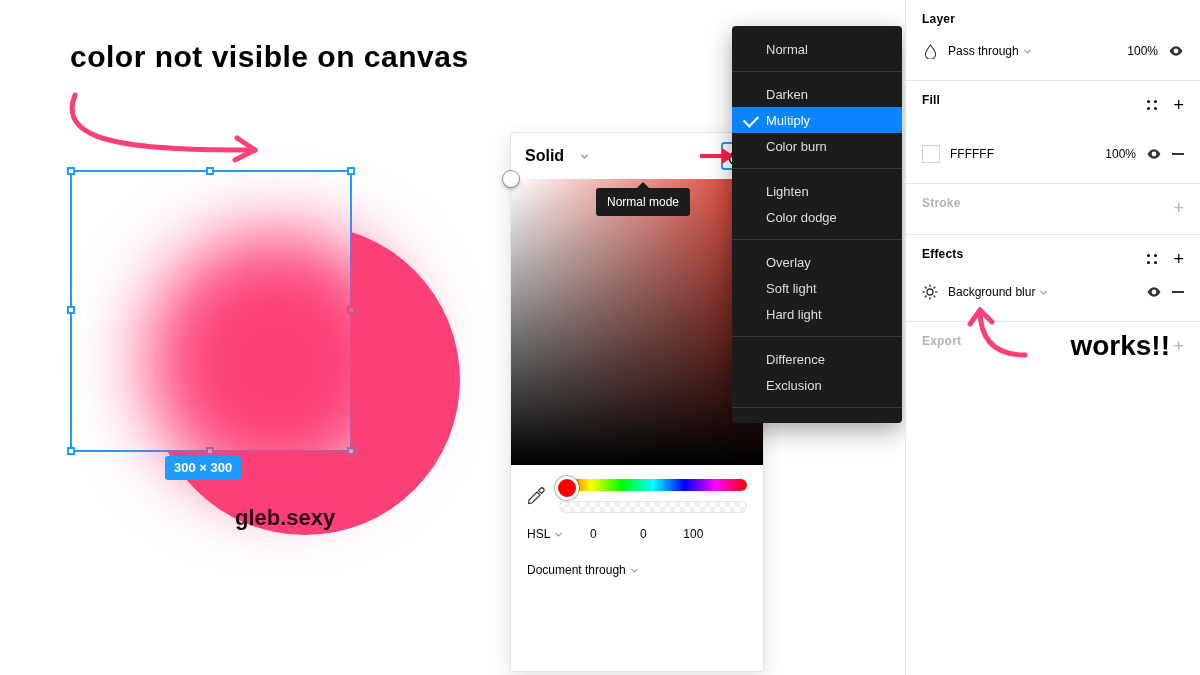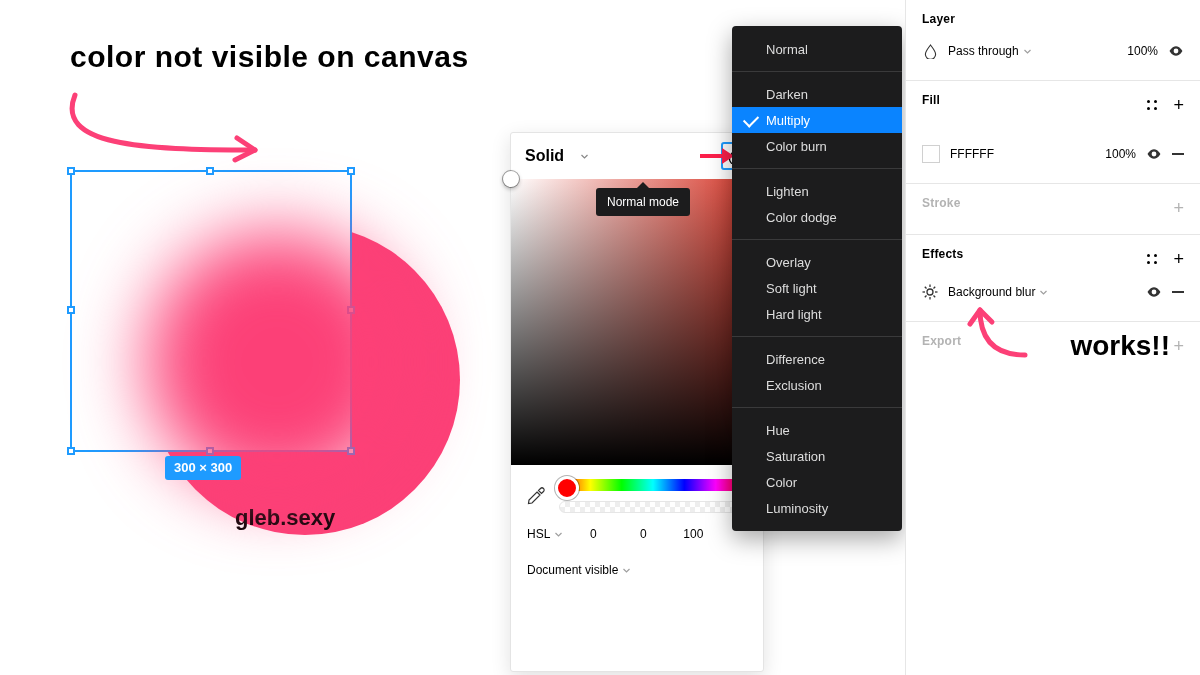--- a/index.html
+++ b/index.html
@@ -259,21 +259,21 @@
             <path d="M2 4l4 4 4-4" stroke="#777" stroke-width="1.6" fill="none"></path>
           </svg>
       </span>
     </div>
     <div class="num">0</div>
     <div class="num">0</div>
     <div class="num">100</div>
   </div>
 
   <div class="doc-colors">
-    <span>Document visible</span>
+    <span>Document through</span>
     <span class="chev chev-sm">
       <svg width="9" height="9" viewBox="0 0 12 12">
           <path d="M2 4l4 4 4-4" stroke="#777" stroke-width="1.6" fill="none"></path>
         </svg>
     </span>
   </div>
 </div>
 
 <div class="tooltip">Normal mode</div>
 
@@ -302,26 +302,20 @@
       <div class="blend-item">Overlay</div>
       <div class="blend-item">Soft light</div>
       <div class="blend-item">Hard light</div>
     </div>
     <div class="sep"></div>
     <div class="grp">
       <div class="blend-item">Difference</div>
       <div class="blend-item">Exclusion</div>
     </div>
     <div class="sep"></div>
-    <div class="grp">
-      <div class="blend-item">Hue</div>
-      <div class="blend-item">Saturation</div>
-      <div class="blend-item">Color</div>
-      <div class="blend-item">Luminosity</div>
-    </div>
   </div>
 
 <div class="inspector">
 
   <div class="ins-section">
     <div class="ins-title">Layer</div>
     <div class="ins-row">
       <span class="ico">
         <svg width="13" height="15" viewBox="0 0 14 16">
             <path d="M7 1C4 5 1.5 8 1.5 11A5.5 5.5 0 0 0 12.5 11C12.5 8 10 5 7 1Z" fill="none" stroke="#333" stroke-width="1.2"></path>

